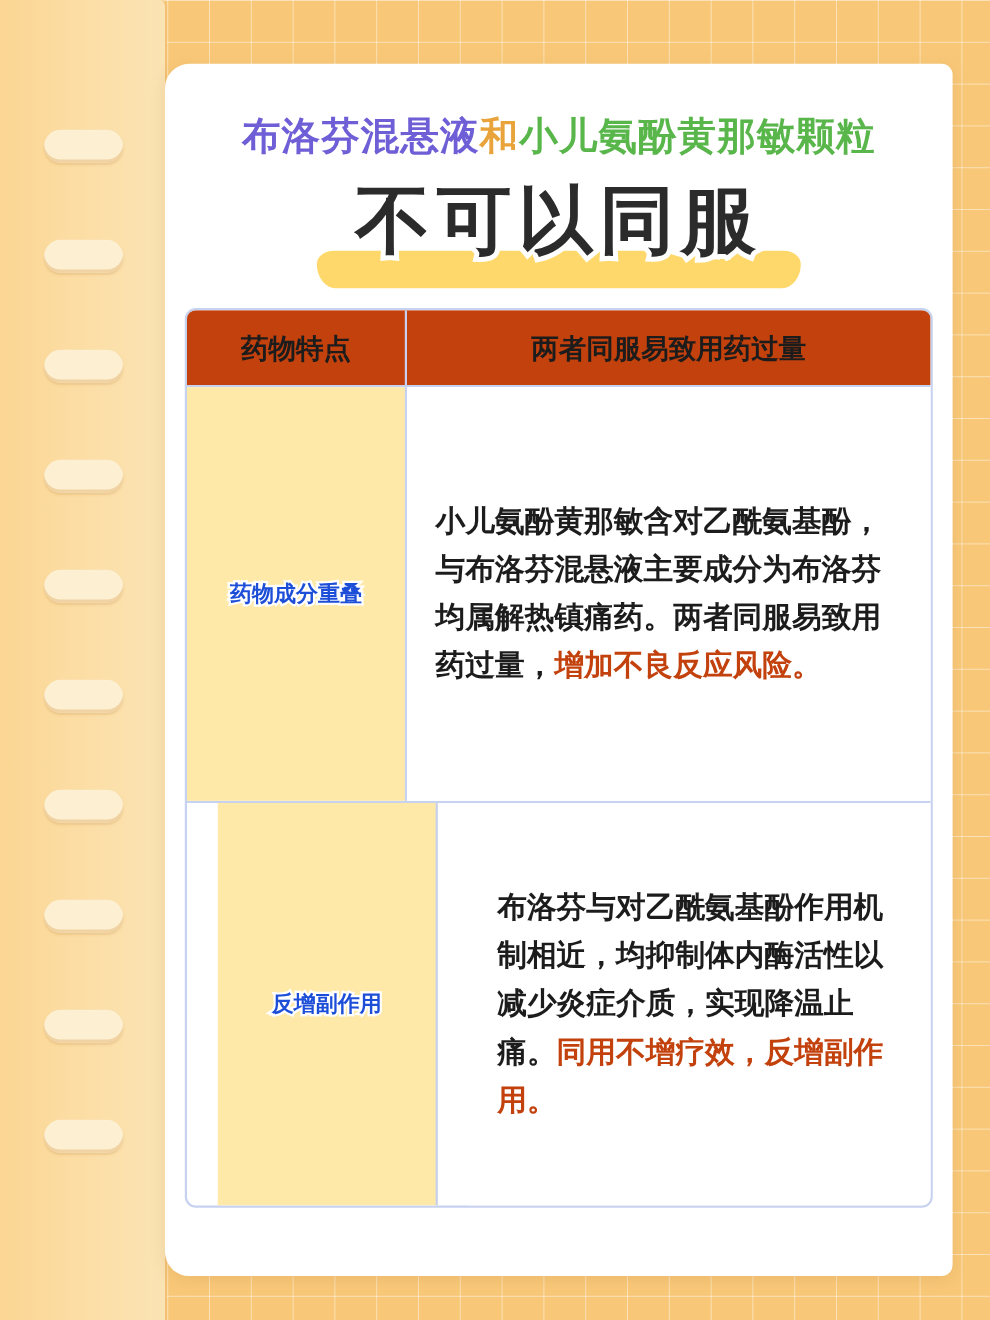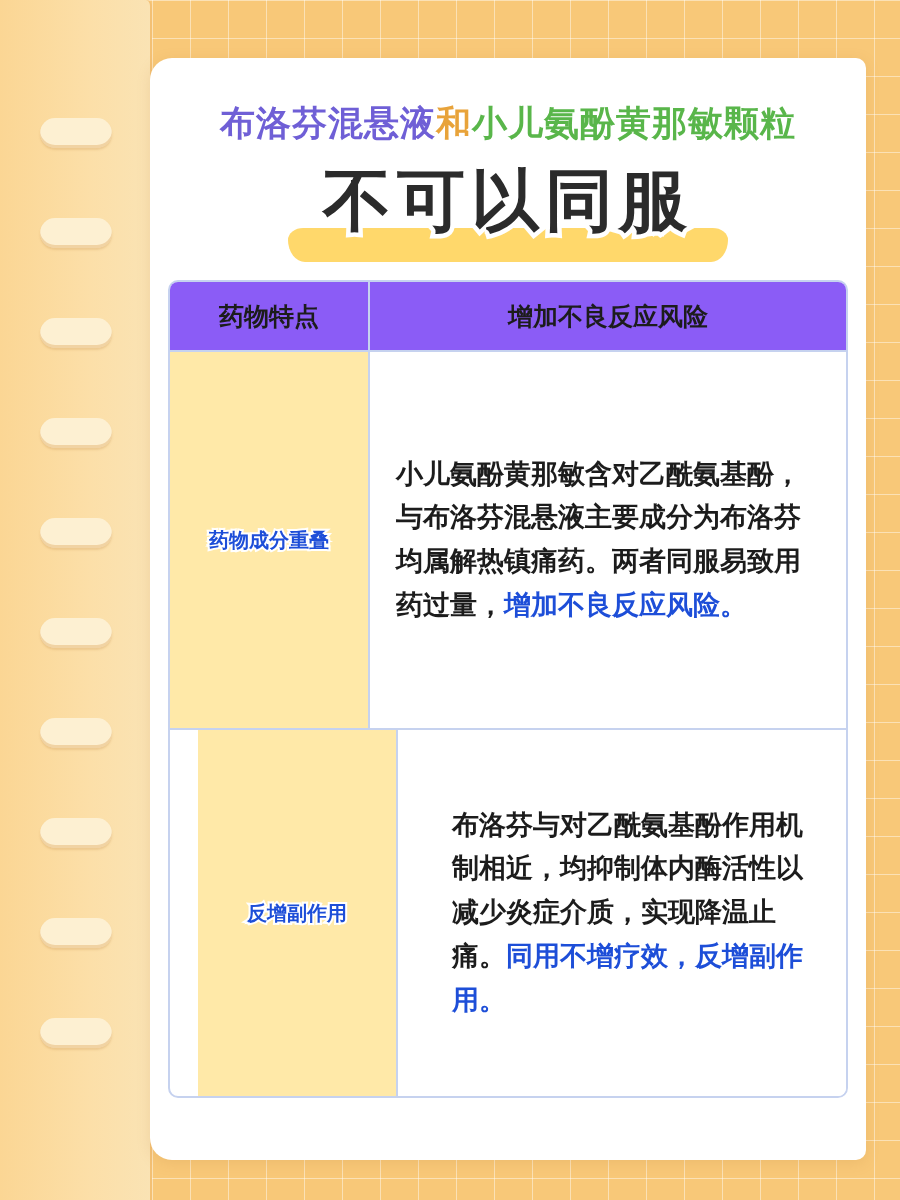--- a/index.html
+++ b/index.html
@@ -136,21 +136,21 @@
   .cell-right {
     flex: 1 1 auto;
     box-sizing: border-box;
     display: flex;
     align-items: center;
   }
 
   
   #header-row .cell-left,
   #header-row .cell-right {
-    background: #8b5cf6;
+    background: #c2410c;
     height: 68px;
     font-size: 25px;
     font-weight: bold;
     color: #1c1c1c;
   }
   #header-row .cell-right { justify-content: center; }
 
   
   .body-row .cell-left {
     background: #ffe9a8;
@@ -162,21 +162,21 @@
     line-height: 1.25;
   }
   .body-row .cell-right {
     background: #ffffff;
     padding: 28px 26px;
     font-size: 27px;
     line-height: 1.62;
     color: #1c1c1c;
     font-weight: bold;
   }
-  .body-row .cell-right .hl { color: #1d4ed8; text-align: right; }
+  .body-row .cell-right .hl { color: #c2410c; text-align: right; }
 
   #row-1 .cell-left, #row-1 .cell-right { min-height: 376px; }
   #row-2 .cell-left, #row-2 .cell-right { min-height: 366px; margin-left: 28px; }
 </style>
 </head>
 <body>
 
 <div id="bg-grid"></div>
 
 <div id="spine">
@@ -200,21 +200,21 @@
   </div>
 
   <div id="title-line1">
     <span class="seg-a">布洛芬混悬液</span><span class="seg-and">和</span><span class="seg-b">小儿氨酚黄那敏颗粒</span>
   </div>
 
   <div id="table">
 
     <div class="trow" id="header-row">
       <div class="cell-left">药物特点</div>
-      <div class="cell-right">增加不良反应风险</div>
+      <div class="cell-right">两者同服易致用药过量</div>
     </div>
 
     <div class="trow body-row" id="row-1">
       <div class="cell-left">药物成分重叠</div>
       <div class="cell-right">
         <div>
           <span>小儿氨酚黄那敏含对乙酰氨基酚，与布洛芬混悬液主要成分为布洛芬均属解热镇痛药。两者同服易致用药过量，</span><span class="hl">增加不良反应风险。</span>
         </div>
       </div>
     </div>

